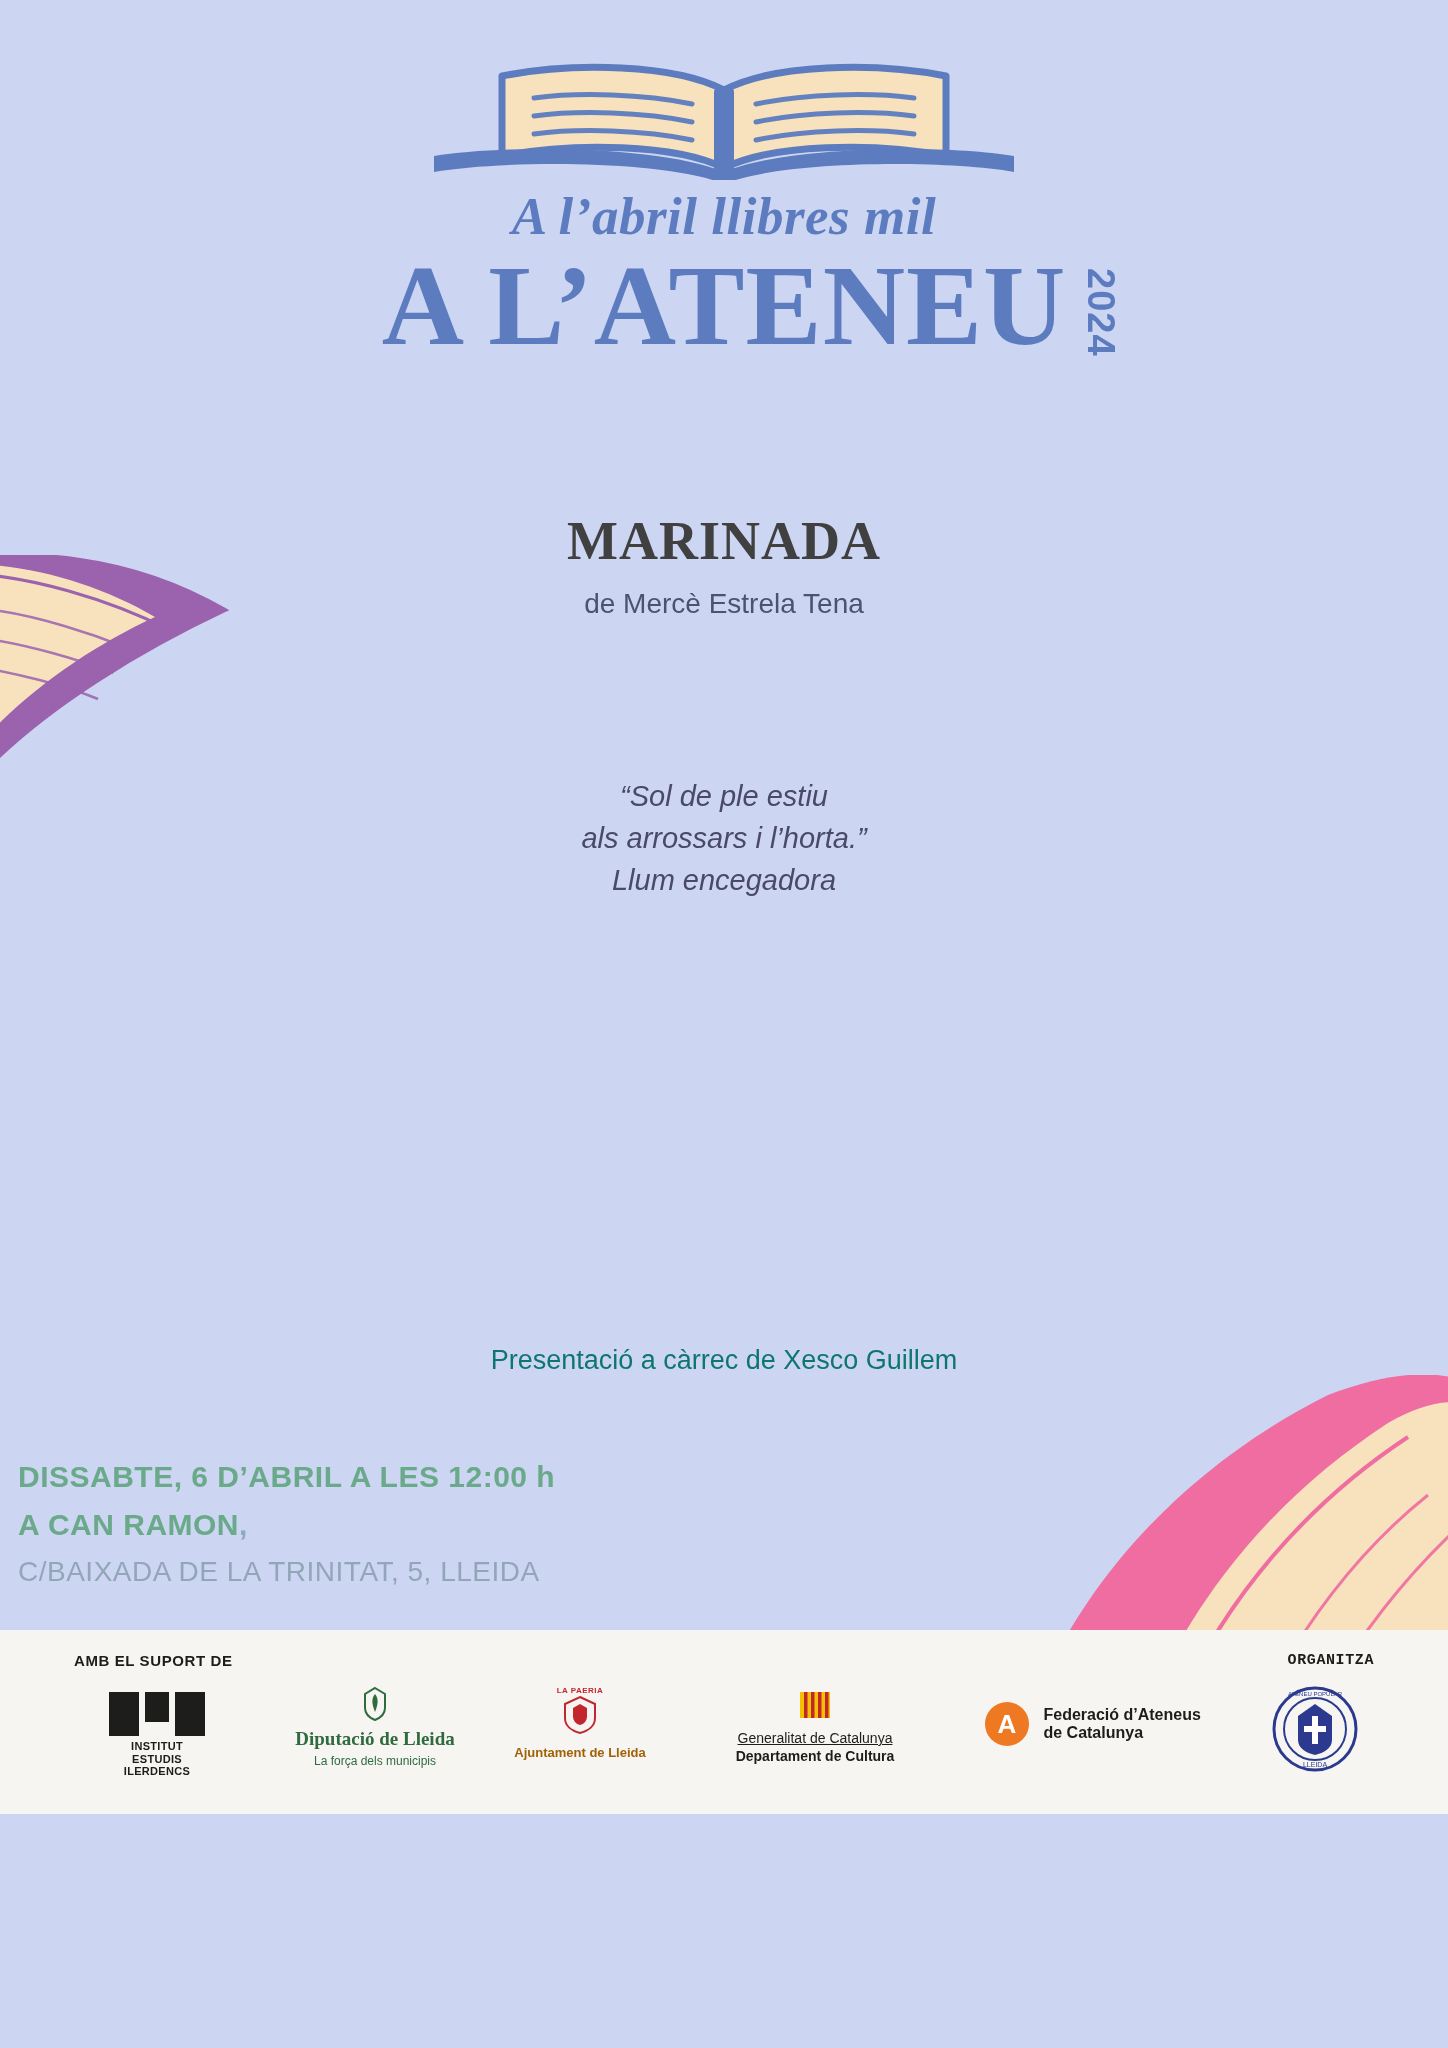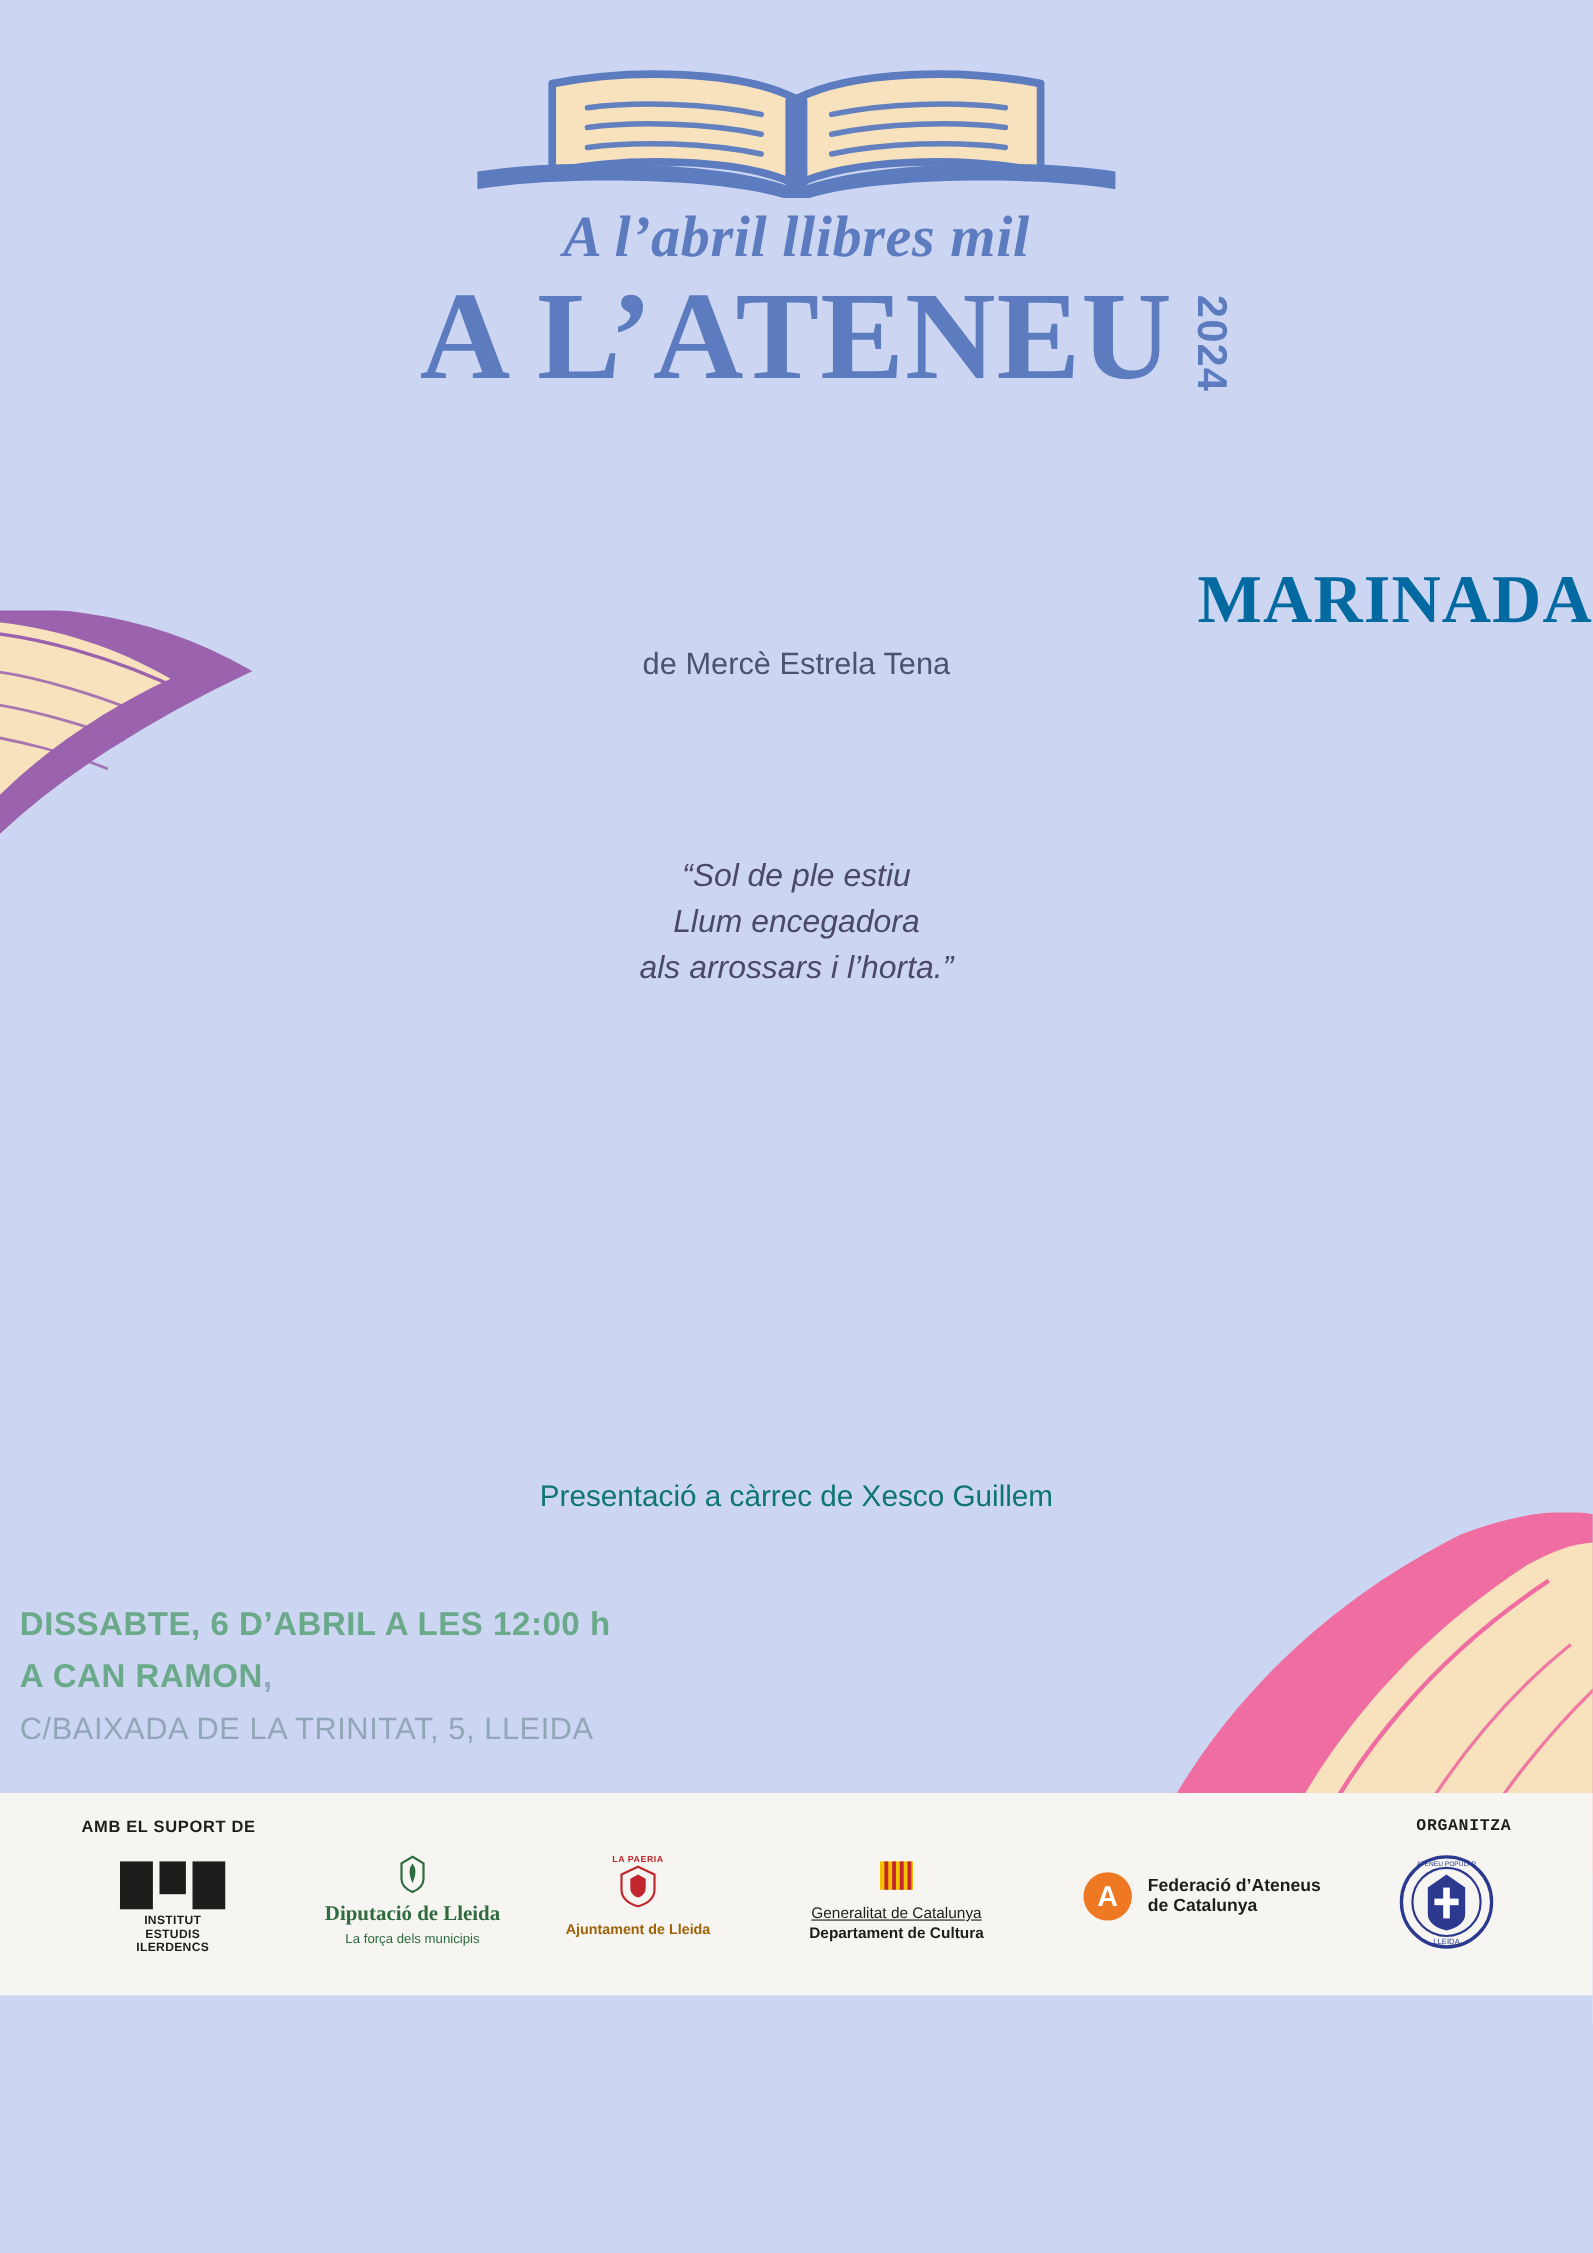--- a/index.html
+++ b/index.html
@@ -73,25 +73,25 @@
     writing-mode: vertical-rl;
     letter-spacing: 1px;
   }
 
   
   .work-title {
     position: absolute;
     top: 510px;
     left: 0;
     width: 100%;
-    text-align: right;
+    text-align: center;
     font-family: "Liberation Serif", serif;
     font-weight: bold;
-    font-size: 62px;
-    color: #0369a1;
+    font-size: 54px;
+    color: #404040;
     letter-spacing: 1px;
   }
   .work-author {
     position: absolute;
     top: 588px;
     left: 0;
     width: 100%;
     text-align: center;
     font-size: 28px;
     color: #4a5470;
@@ -262,22 +262,22 @@
       <span class="title-big">A L’ATENEU</span>
       <span class="title-year">2024</span>
     </div>
   </div>
 
   <div class="work-title">MARINADA</div>
   <div class="work-author">de Mercè Estrela Tena</div>
 
   <div class="quote">
     <div>“Sol de ple estiu</div>
+    <div>als arrossars i l’horta.”</div>
     <div>Llum encegadora</div>
-    <div>als arrossars i l’horta.”</div>
   </div>
 
   <div class="presenter">Presentació a càrrec de Xesco Guillem</div>
 
   <div class="event">
     <div class="event-date">DISSABTE, 6 D’ABRIL A LES 12:00 h</div>
     <div class="event-place">
       <span>A CAN RAMON</span><span class="comma">,</span>
     </div>
     <div class="event-address">C/BAIXADA DE LA TRINITAT, 5, LLEIDA</div>

